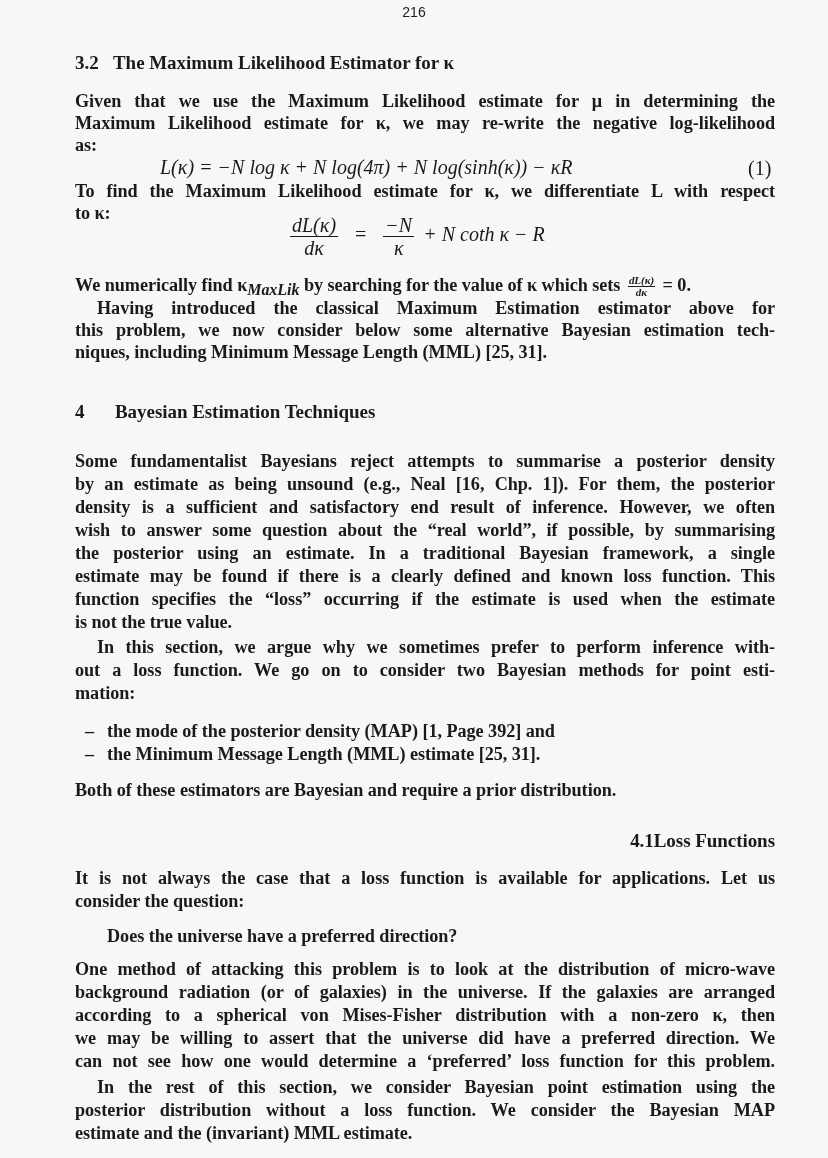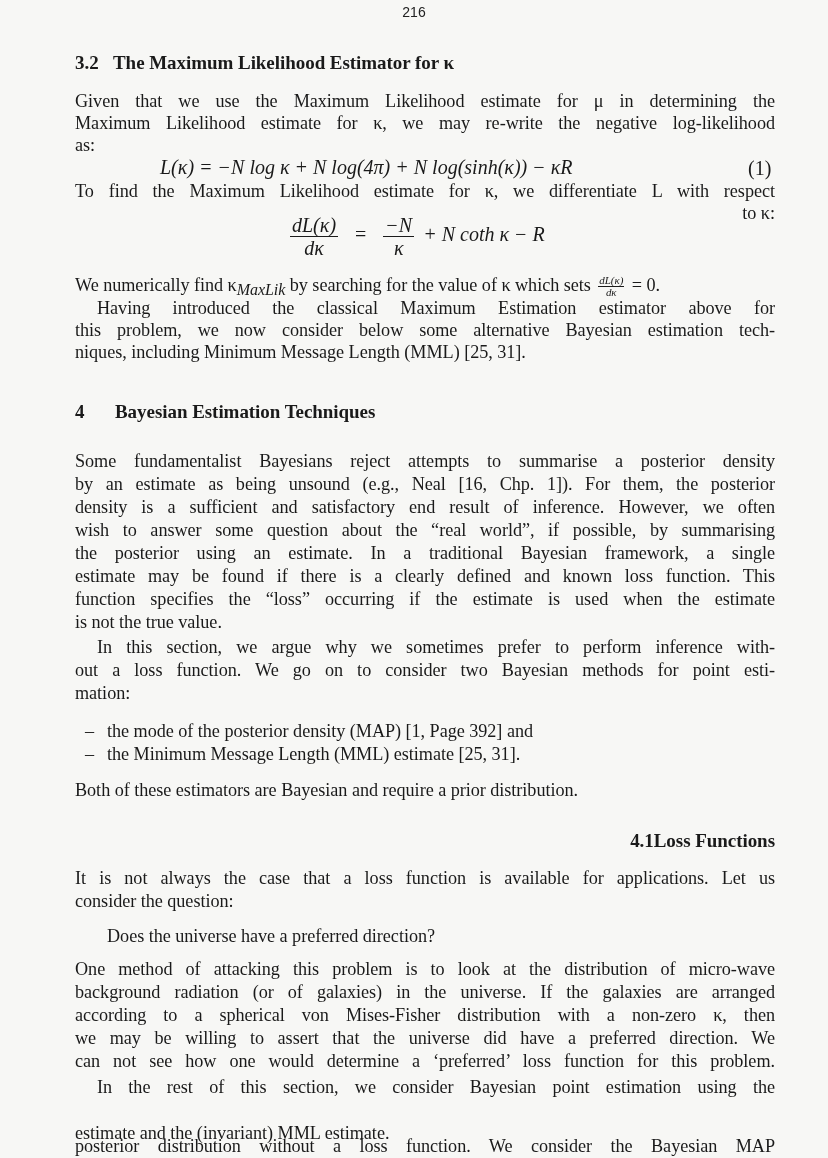--- a/index.html
+++ b/index.html
@@ -9,21 +9,21 @@
     font-family: "Liberation Serif", "DejaVu Serif", serif;
     color: #1a1a1a;
     position: relative;
   }
   .page { position: absolute; left: 0; top: 0; width: 828px; height: 1158px; }
   .pagenum {
     position: absolute; top: 4px; left: 0; width: 828px; text-align: center;
     font-family: "Liberation Sans", "DejaVu Sans", sans-serif; font-size: 14px; color: #222;
   }
   .blk { position: absolute; left: 75px; width: 700px; }
-  .line { font-size: 18.2px; line-height: 22px; white-space: nowrap; letter-spacing: -0.05px; }
+  .line { font-size: 18.2px; line-height: 22px; white-space: nowrap; letter-spacing: -0.05px; font-weight: bold; }
   .j { text-align: justify; text-align-last: justify; }
   .ind { text-indent: 22px; }
   .h2 { font-weight: bold; font-size: 19px; }
   .h1 { font-weight: bold; font-size: 19px; }
   .num { display: inline-block; width: 38px; }
   .num1 { display: inline-block; width: 40px; }
   .math { font-style: italic; }
   .eq { position: absolute; font-size: 20px; white-space: nowrap; }
   .frac { display: inline-block; vertical-align: middle; text-align: center; margin: 0 4px; }
   .frac .n { display: block; padding: 0 2px; border-bottom: 1.3px solid #1a1a1a; line-height: 22px; }
@@ -45,21 +45,21 @@
   </div>
 
   <div class="blk line j" style="top:90px;">Given that we use the Maximum Likelihood estimate for μ in determining the</div>
   <div class="blk line j" style="top:112px;">Maximum Likelihood estimate for κ, we may re-write the negative log-likelihood</div>
   <div class="blk line" style="top:134px;">as:</div>
 
   <div class="eq math" style="top:156px; left:160px;">L(κ) = −N log κ + N log(4π) + N log(sinh(κ)) − κR</div>
   <div class="eq" style="top:157px; left:748px;">(1)</div>
 
   <div class="blk line j" style="top:180px;">To find the Maximum Likelihood estimate for κ, we differentiate L with respect</div>
-  <div class="blk line" style="top:202px;text-align:right;">to κ:</div>
+  <div class="blk line" style="top:202px;">to κ:</div>
 
   <div class="eq" style="top:214px; left:286px;">
     <span class="frac math">
       <span class="n">dL(κ)</span>
       <span class="d">dκ</span>
     </span>
     <span style="margin:0 8px;">=</span>
     <span class="frac math">
       <span class="n">−N</span>
       <span class="d">κ</span>
@@ -109,16 +109,16 @@
 
   <div class="blk line" style="top:925px; left:107px;">Does the universe have a preferred direction?</div>
 
   <div class="blk line j" style="top:958px;">One method of attacking this problem is to look at the distribution of micro-wave</div>
   <div class="blk line j" style="top:981px;">background radiation (or of galaxies) in the universe. If the galaxies are arranged</div>
   <div class="blk line j" style="top:1004px;">according to a spherical von Mises-Fisher distribution with a non-zero κ, then</div>
   <div class="blk line j" style="top:1027px;">we may be willing to assert that the universe did have a preferred direction. We</div>
   <div class="blk line j" style="top:1050px;">can not see how one would determine a ‘preferred’ loss function for this problem.</div>
 
   <div class="blk line j ind" style="top:1076px;">In the rest of this section, we consider Bayesian point estimation using the</div>
-  <div class="blk line j" style="top:1099px;margin-top:36px;">posterior distribution without a loss function. We consider the Bayesian MAP</div>
+  <div class="blk line j" style="top:1099px;">posterior distribution without a loss function. We consider the Bayesian MAP</div>
   <div class="blk line" style="top:1122px;">estimate and the (invariant) MML estimate.</div>
 
 </div>
 
 </body></html>

